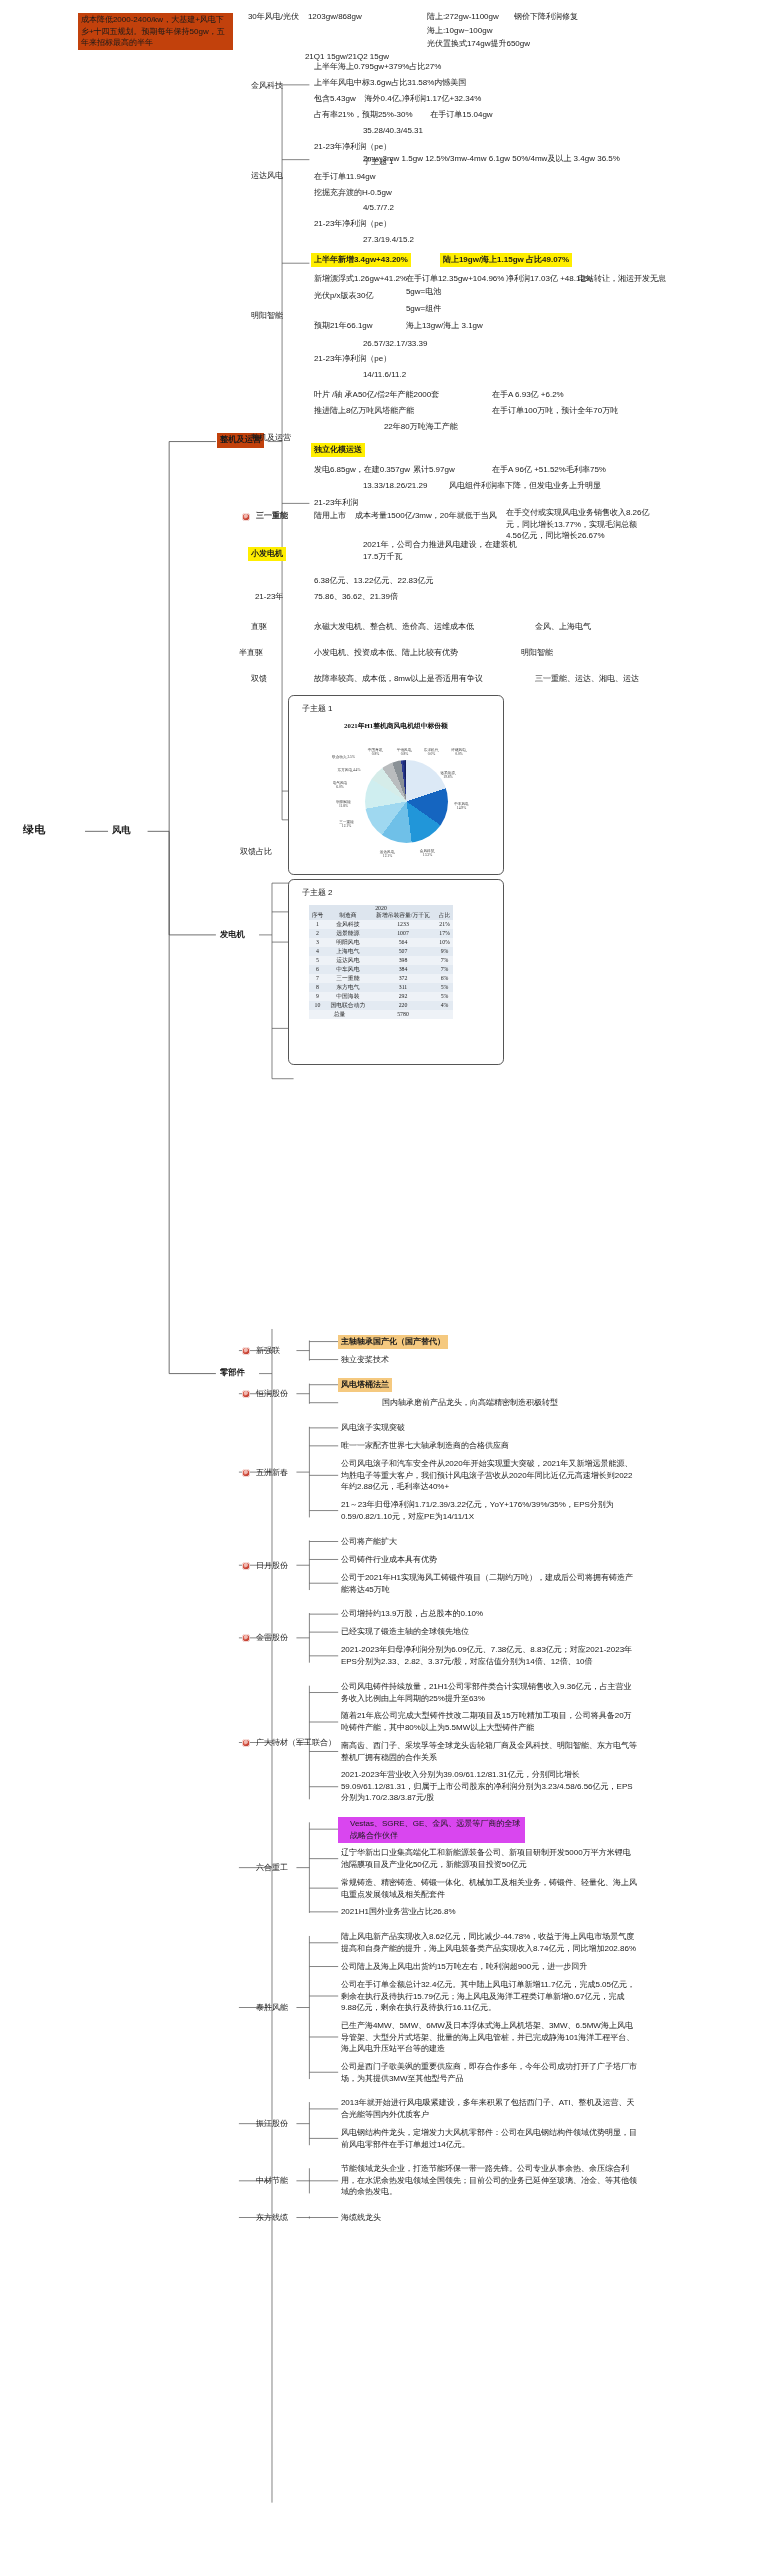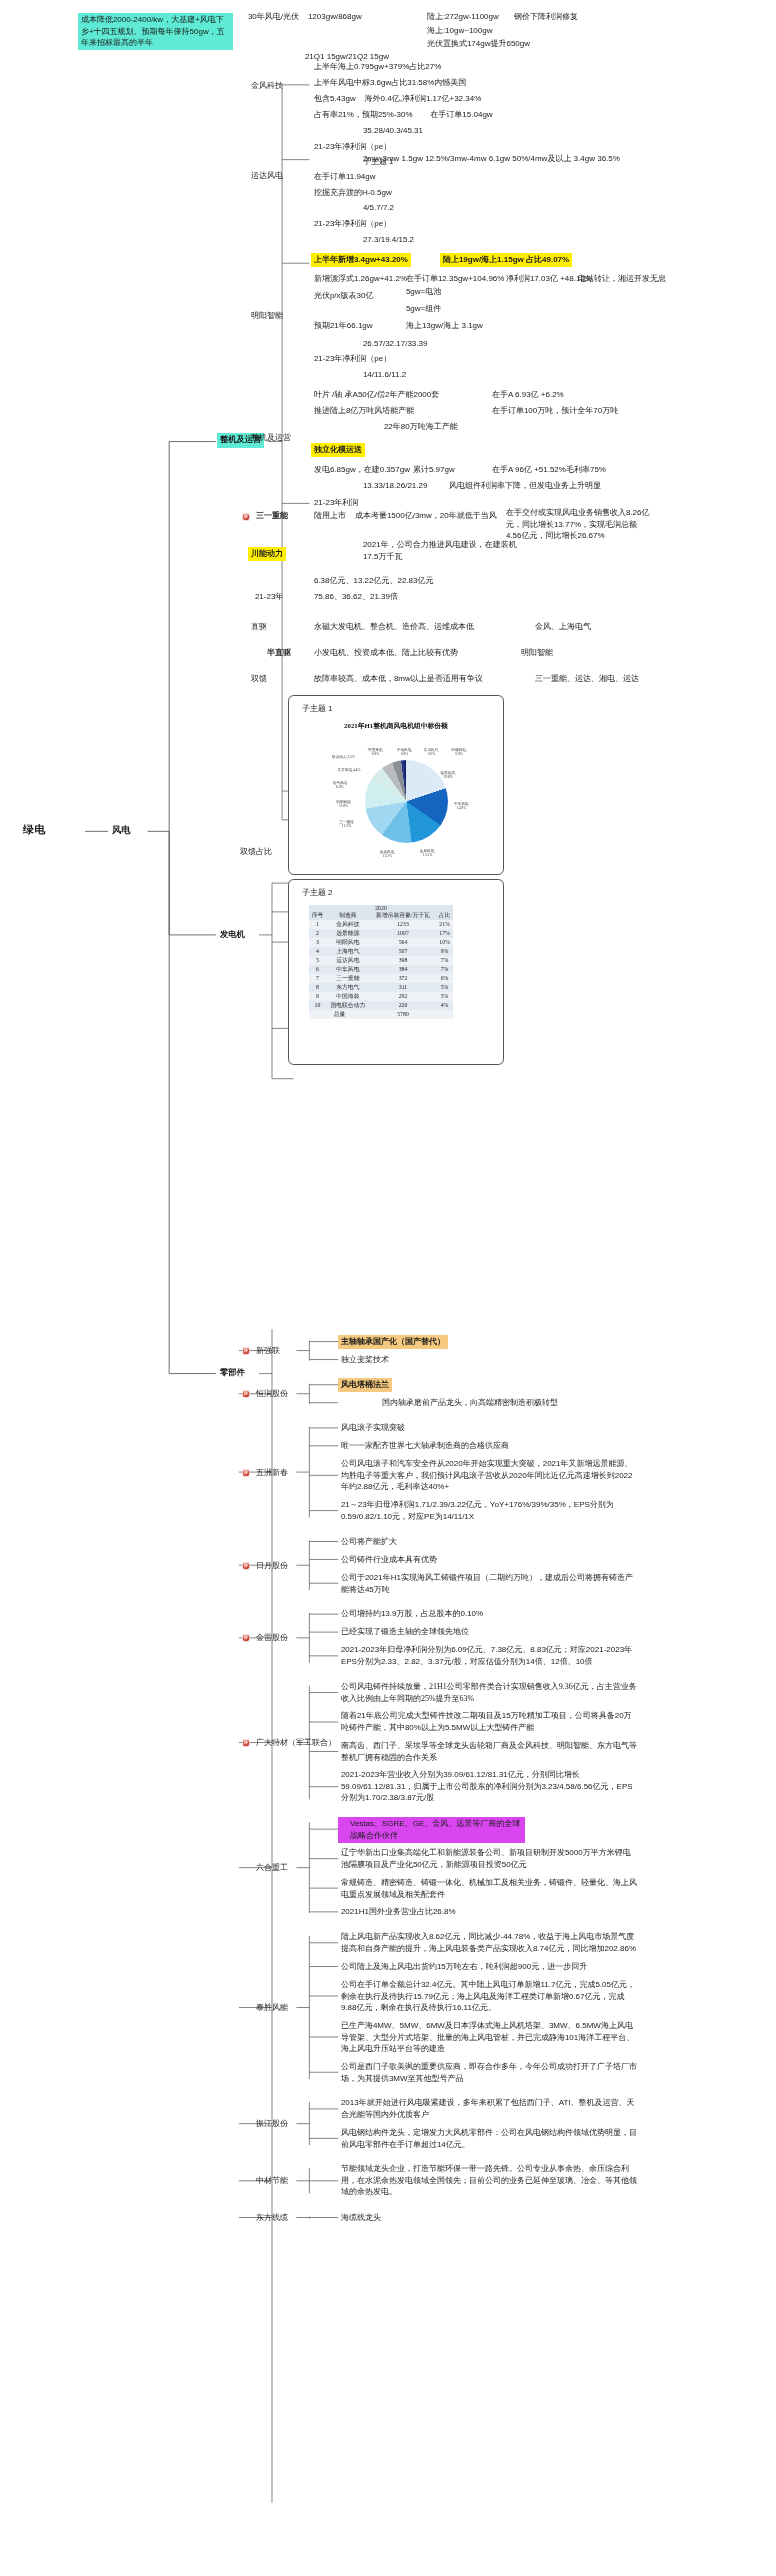--- a/index.html
+++ b/index.html
@@ -14,21 +14,21 @@
   svg#links { position:absolute; left:0; top:0; width:777px; height:2576px; pointer-events:none; }
 
   .node {
     position:absolute;
     white-space:pre-wrap;
     line-height:1.42;
     padding:1.4px 2.9px;
     z-index:3;
   }
   .n-plain   { background:transparent; }
-  .n-grey    { background:#5eead4; }
+  .n-grey    { background:#c2410c; }
   .n-yellow  { background:#ffee00; font-weight:bold; }
   .n-orange  { background:#f5c97f; font-weight:bold; }
   .n-orange-lt { background:#d946ef; font-weight:normal;padding-left:12px; }
   .n-root {
     font-size:10.8px; font-weight:bold; letter-spacing:0.7px;
     background:transparent;
   }
   .n-l1 { font-size:9.3px; font-weight:bold; }
   .n-l2 { font-size:8.3px; font-weight:bold; }
   .bold { font-weight:bold; }
@@ -230,31 +230,31 @@
 <div class="node n-plain" style="left:360px; top:479px;">13.33/18.26/21.29</div>
 <div class="node n-plain" style="left:446px; top:479px;">风电组件利润率下降，但发电业务上升明显</div>
 <div class="node n-plain" style="left:311px; top:496px;">21-23年利润</div>
 
 <div class="bullet" style="left:242px; top:513px;"></div>
 <div class="node n-plain bold" style="left:253px; top:509px;">三一重能</div>
 <div class="node n-plain" style="left:311px; top:509px;">陆用上市</div>
 <div class="node n-plain" style="left:352px; top:509px;">成本考量1500亿/3mw，20年就低于当风</div>
 <div class="node n-plain" style="left:503px; top:506px; width:151px;">在手交付或实现风电业务销售收入8.26亿元，同比增长13.77%，实现毛润总额4.56亿元，同比增长26.67%</div>
 
-<div class="node n-plain n-yellow" style="left:248px; top:547px;">川能动力</div>
+<div class="node n-plain n-yellow" style="left:248px; top:547px;">小发电机</div>
 <div class="node n-plain" style="left:360px; top:538px; width:165px;">2021年，公司合力推进风电建设，在建装机17.5万千瓦</div>
 <div class="node n-plain" style="left:311px; top:574px;">6.38亿元、13.22亿元、22.83亿元</div>
 <div class="node n-plain" style="left:252px; top:590px;">21-23年</div>
 <div class="node n-plain" style="left:311px; top:590px;">75.86、36.62、21.39倍</div>
 
 <div class="node n-plain" style="left:248px; top:620px;">直驱</div>
 <div class="node n-plain" style="left:311px; top:620px;">永磁大发电机、整合机、造价高、运维成本低</div>
 <div class="node n-plain" style="left:532px; top:620px;">金风、上海电气</div>
 
-<div class="node n-plain" style="left:264px; top:646px;font-weight:bold;">半直驱</div>
+<div class="node n-plain" style="left:236px; top:646px;">半直驱</div>
 <div class="node n-plain" style="left:311px; top:646px;">小发电机、投资成本低、陆上比较有优势</div>
 <div class="node n-plain" style="left:518px; top:646px;">明阳智能</div>
 
 <div class="node n-plain" style="left:248px; top:672px;">双馈</div>
 <div class="node n-plain" style="left:311px; top:672px;">故障率较高、成本低，8mw以上是否适用有争议</div>
 <div class="node n-plain" style="left:532px; top:672px;">三一重能、运达、湘电、运达</div>
 
 <div class="node n-plain" style="left:237px; top:845px;">双馈占比</div>
 
 <div class="card" style="left:288px; top:695px; width:216px; height:180px; border:0.7px solid #555; border-radius:5.8px;">
@@ -382,21 +382,21 @@
       <div class="node n-plain" style="left: 338px; top: 1535px;">公司将产能扩大</div>
       <div class="node n-plain" style="left: 338px; top: 1553px;">公司铸件行业成本具有优势</div>
       <div class="node n-plain" style="left: 338px; top: 1571px; width: 302px;">公司于2021年H1实现海风工铸锻件项目（二期约万吨），建成后公司将拥有铸造产能将达45万吨</div>
       <div class="node n-plain" style="left: 253px; top: 1559px;">日月股份</div>
       <div class="bullet" style="left: 242px; top: 1562px;"></div>
       <div class="node n-plain" style="left: 338px; top: 1607px;">公司增持约13.9万股，占总股本的0.10%</div>
       <div class="node n-plain" style="left: 338px; top: 1625px;">已经实现了锻造主轴的全球领先地位</div>
       <div class="node n-plain" style="left: 338px; top: 1643px; width: 302px;">2021-2023年归母净利润分别为6.09亿元、7.38亿元、8.83亿元；对应2021-2023年EPS分别为2.33、2.82、3.37元/股，对应估值分别为14倍、12倍、10倍</div>
       <div class="node n-plain" style="left: 253px; top: 1631px;">金雷股份</div>
       <div class="bullet" style="left: 242px; top: 1634px;"></div>
-      <div class="node n-plain" style="left: 338px; top: 1680px; width: 302px; font-family: Liberation Serif, serif;">公司风电铸件持续放量，21H1公司零部件类合计实现销售收入9.36亿元，占主营业务收入比例由上年同期的25%提升至63%</div>
+      <div class="node n-plain" style="left: 338px; top: 1680px; width: 302px;">公司风电铸件持续放量，21H1公司零部件类合计实现销售收入9.36亿元，占主营业务收入比例由上年同期的25%提升至63%</div>
       <div class="node n-plain" style="left: 338px; top: 1709px; width: 302px;">随着21年底公司完成大型铸件技改二期项目及15万吨精加工项目，公司将具备20万吨铸件产能，其中80%以上为5.5MW以上大型铸件产能</div>
       <div class="node n-plain" style="left: 338px; top: 1739px; width: 302px;">南高齿、西门子、采埃孚等全球龙头齿轮箱厂商及金风科技、明阳智能、东方电气等整机厂拥有稳固的合作关系</div>
       <div class="node n-plain" style="left: 338px; top: 1768px; width: 302px;">2021-2023年营业收入分别为39.09/61.12/81.31亿元，分别同比增长59.09/61.12/81.31，归属于上市公司股东的净利润分别为3.23/4.58/6.56亿元，EPS分别为1.70/2.38/3.87元/股</div>
       <div class="node n-plain" style="left: 253px; top: 1736px;">广大特材（军工联合）</div>
       <div class="bullet" style="left: 242px; top: 1739px;"></div>
       <div class="node n-orange-lt" style="left: 338px; top: 1817px; width: 187px;">Vestas、SGRE、GE、金风、远景等厂商的全球战略合作伙伴</div>
       <div class="node n-plain" style="left: 338px; top: 1846px; width: 302px;">辽宁华新出口业集高端化工和新能源装备公司、新项目研制开发5000万平方米锂电池隔膜项目及产业化50亿元，新能源项目投资50亿元</div>
       <div class="node n-plain" style="left: 338px; top: 1876px; width: 302px;">常规铸造、精密铸造、铸锻一体化、机械加工及相关业务，铸锻件、轻量化、海上风电重点发展领域及相关配套件</div>
       <div class="node n-plain" style="left: 338px; top: 1905px;">2021H1国外业务营业占比26.8%</div>
       <div class="node n-plain" style="left: 253px; top: 1861px;">六合重工</div>

